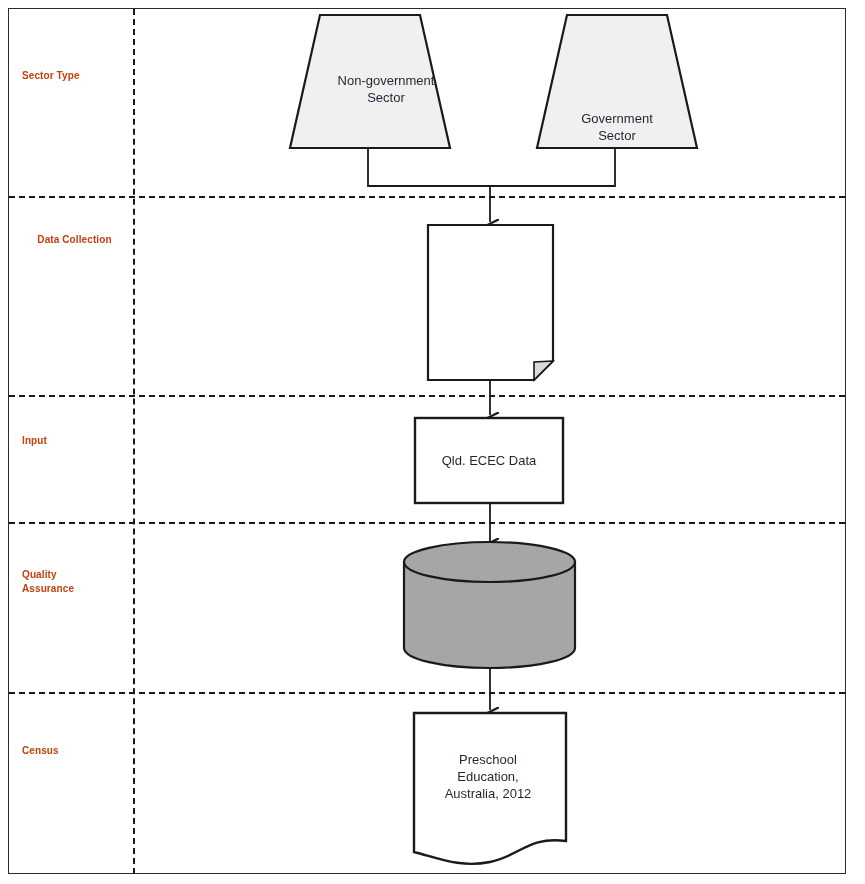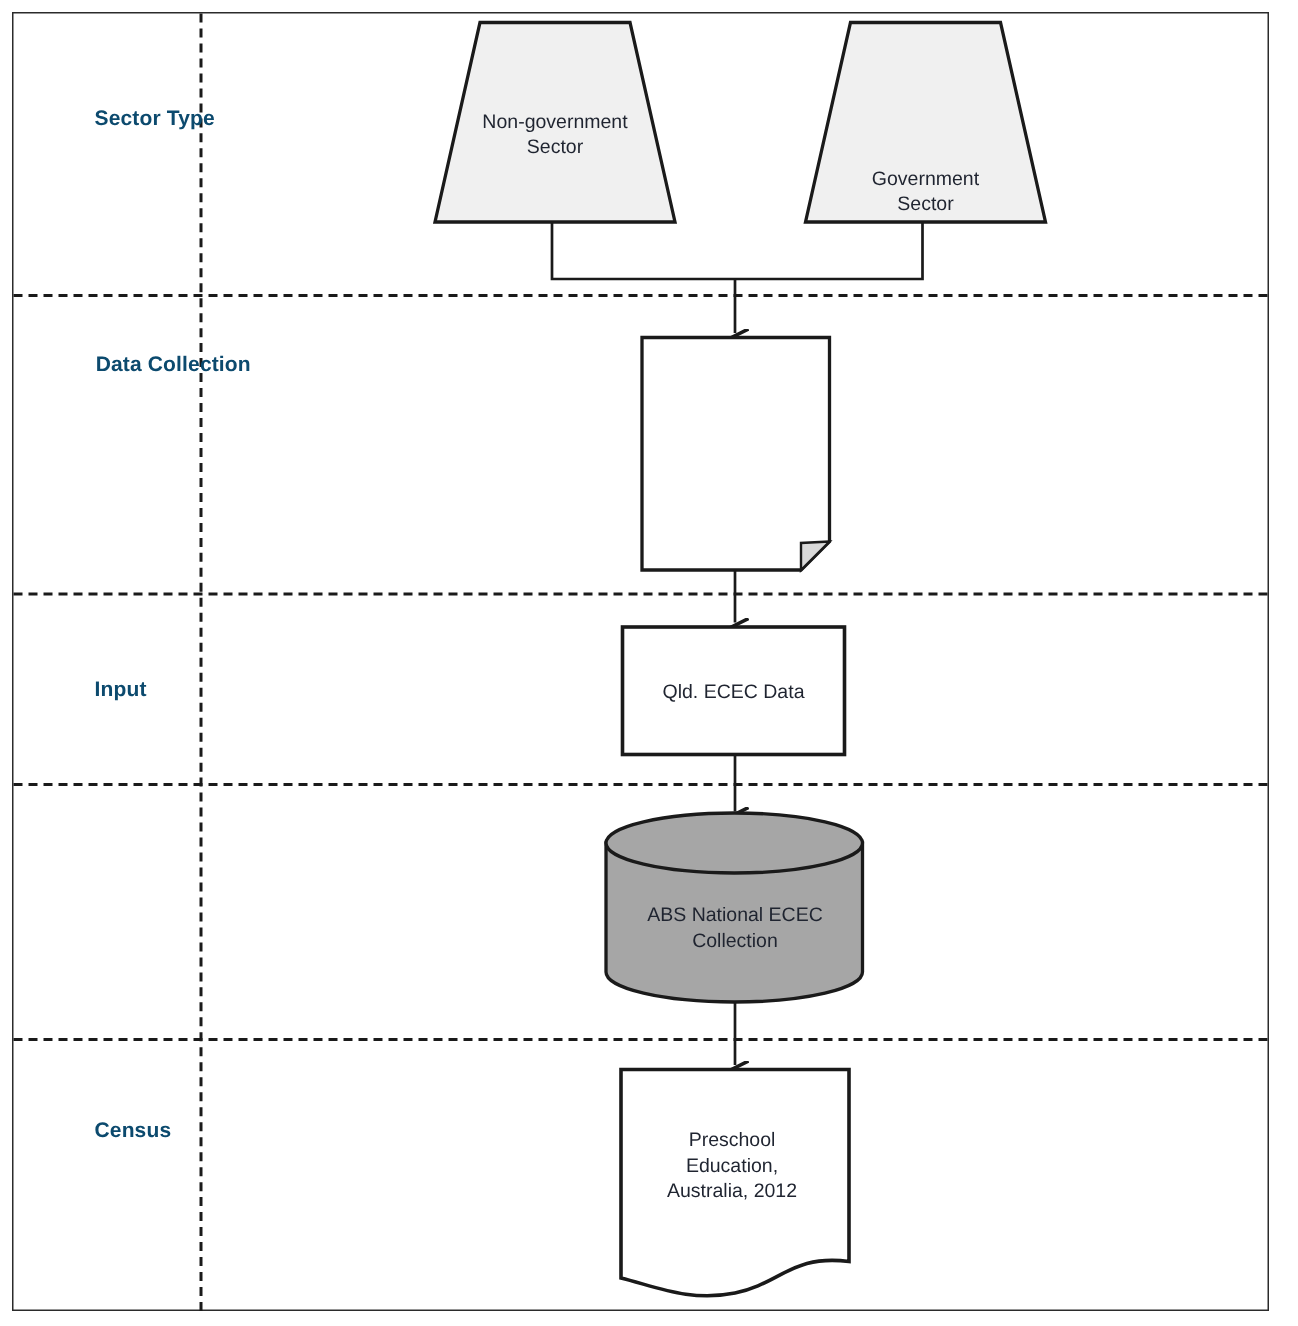--- a/index.html
+++ b/index.html
@@ -38,26 +38,25 @@
     position: absolute;
     left: 9px;
     width: 836px;
     height: 0;
     border-top: 2px dashed #1a1a1a;
   }
   .row-label {
     position: absolute;
     left: 22px;
     width: 105px;
-    font-size: 14px;
+    font-size: 10px;
     font-weight: bold;
-    color: #0c4a6e;
+    color: #c2410c;
     line-height: 1.35;
     letter-spacing: 0.1px;
-    margin-left: 41px;
   }
   svg.layer {
     position: absolute;
     left: 0;
     top: 0;
     width: 865px;
     height: 884px;
     pointer-events: none;
   }
   .node-text {
@@ -76,21 +75,23 @@
   <div class="frame"></div>
 
   <div class="vdash"></div>
   <div class="hdash" style="top:196px;"></div>
   <div class="hdash" style="top:395px;"></div>
   <div class="hdash" style="top:522px;"></div>
   <div class="hdash" style="top:692px;"></div>
 
   <div class="row-label" style="top:69px;">Sector Type</div>
   <div class="row-label" style="top:233px;text-align:center;">Data Collection</div>
-  <div class="row-label" style="top:450px;">Input</div>
+  <div class="row-label" style="top:434px;">Input</div>
+  <div class="row-label" style="top:568px; white-space:pre-line;">Quality
+Assurance</div>
   <div class="row-label" style="top:744px;">Census</div>
 
   <svg class="layer" viewBox="0 0 865 884">
     <defs>
       <marker id="arrowhead" markerWidth="12" markerHeight="12" refX="1.5" refY="5" orient="auto" markerUnits="strokeWidth">
         <path d="M0,0 L5,10 L10,0" fill="none" stroke="#1a1a1a" stroke-width="1.3"></path>
       </marker>
     </defs>
 
     <g>
@@ -137,29 +138,27 @@
       <path d="M490,668 L490,710" fill="none" stroke="#1a1a1a" stroke-width="1.8" marker-end="url(#arrowhead)"></path>
     </g>
 
     <g>
       <path d="M414,713 L566,713 L566,841
                C 528,836 520,856 490,862
                C 460,868 438,858 414,852 Z" fill="#ffffff" stroke="#1a1a1a" stroke-width="2.4" stroke-linejoin="miter"></path>
     </g>
   </svg>
 
-  <div class="node-text" style="left:288px; top:72px; width:164px; white-space:pre-line;">Non-government
+  <div class="node-text" style="left:304px; top:72px; width:164px; white-space:pre-line;">Non-government
 Sector</div>
 
   <div class="node-text" style="left:535px; top:72px; width:164px; white-space:pre-line;margin-top:38px;">Government
 Sector</div>
 
 
   <div class="node-text" style="left:415px; top:452px; width:148px;">Qld. ECEC Data</div>
 
-  <div class="node-text" style="left:402px; top:601px; width:176px; white-space:pre-line;">ABS National ECEC
-Collection</div>
 
   <div class="node-text" style="left:412px; top:751px; width:152px; white-space:pre-line;">Preschool
 Education,
 Australia, 2012</div>
 
 </div>
 
 </body></html>

